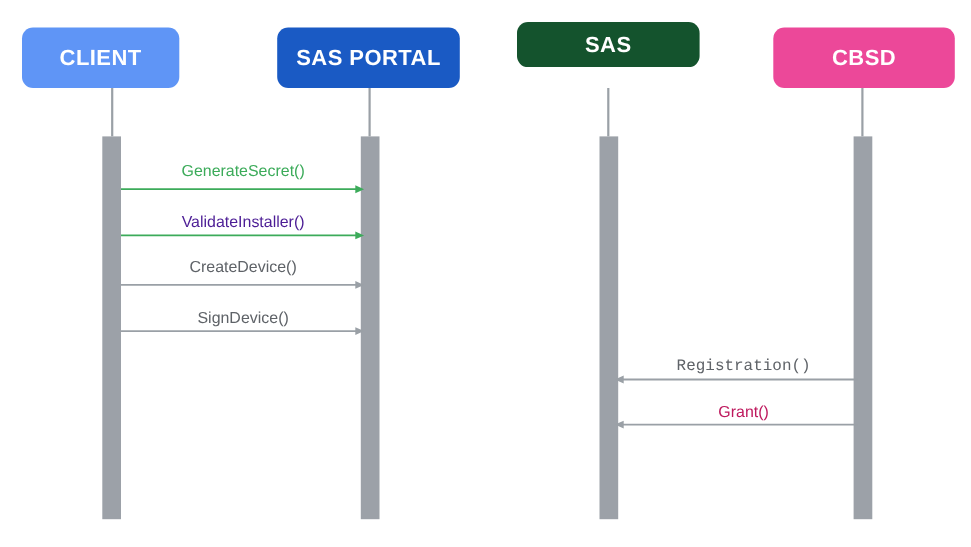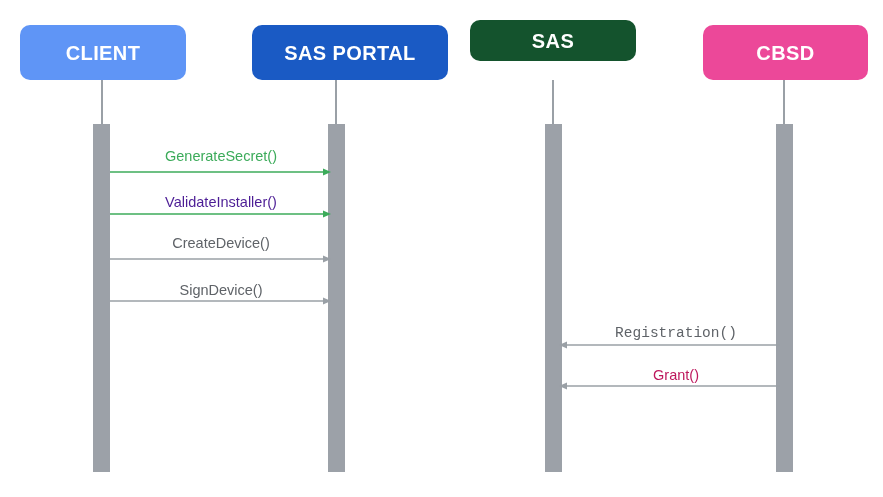--- a/index.html
+++ b/index.html
@@ -63,26 +63,26 @@
   .msg-arrow svg { display: block; overflow: visible; }
 </style>
 </head>
 <body>
 
 <div id="diagram-root" style="width: 883px; height: 497px; background: rgb(255, 255, 255);">
 
   <div id="actors-layer">
       <div class="lifeline-stub" style="left: 101px; top: 80px; height: 44px; background: rgb(154, 160, 166);"></div>
       <div class="activation-bar" style="left: 93px; top: 124px; width: 17px; height: 348px; background: rgb(156, 161, 168);"></div>
-      <div class="actor-box" style="left: 20px; top: 25px; width: 166px; height: 55px; background: rgb(95, 149, 246);">
+      <div class="actor-box" style="left: 20px; top: 25px; width: 143px; height: 55px; background: rgb(95, 149, 246);">
         <span class="actor-label">CLIENT</span>
       </div>
       <div class="lifeline-stub" style="left: 335px; top: 80px; height: 44px; background: rgb(154, 160, 166);"></div>
       <div class="activation-bar" style="left: 328px; top: 124px; width: 17px; height: 348px; background: rgb(156, 161, 168);"></div>
-      <div class="actor-box" style="left: 252px; top: 25px; width: 196px; height: 55px; background: rgb(26, 90, 196);">
+      <div class="actor-box" style="left: 252px; top: 25px; width: 166px; height: 55px; background: rgb(26, 90, 196);">
         <span class="actor-label">SAS PORTAL</span>
       </div>
       <div class="lifeline-stub" style="left: 552px; top: 80px; height: 44px; background: rgb(154, 160, 166);"></div>
       <div class="activation-bar" style="left: 545px; top: 124px; width: 17px; height: 348px; background: rgb(156, 161, 168);"></div>
       <div class="actor-box" style="left: 470px; top: 20px; width: 166px; height: 41px; background: #14532d;">
         <span class="actor-label">SAS</span>
       </div>
       <div class="lifeline-stub" style="left: 783px; top: 80px; height: 44px; background: rgb(154, 160, 166);"></div>
       <div class="activation-bar" style="left: 776px; top: 124px; width: 17px; height: 348px; background: rgb(156, 161, 168);"></div>
       <div class="actor-box" style="left: 703px; top: 25px; width: 165px; height: 55px; background: #ec4899;">

